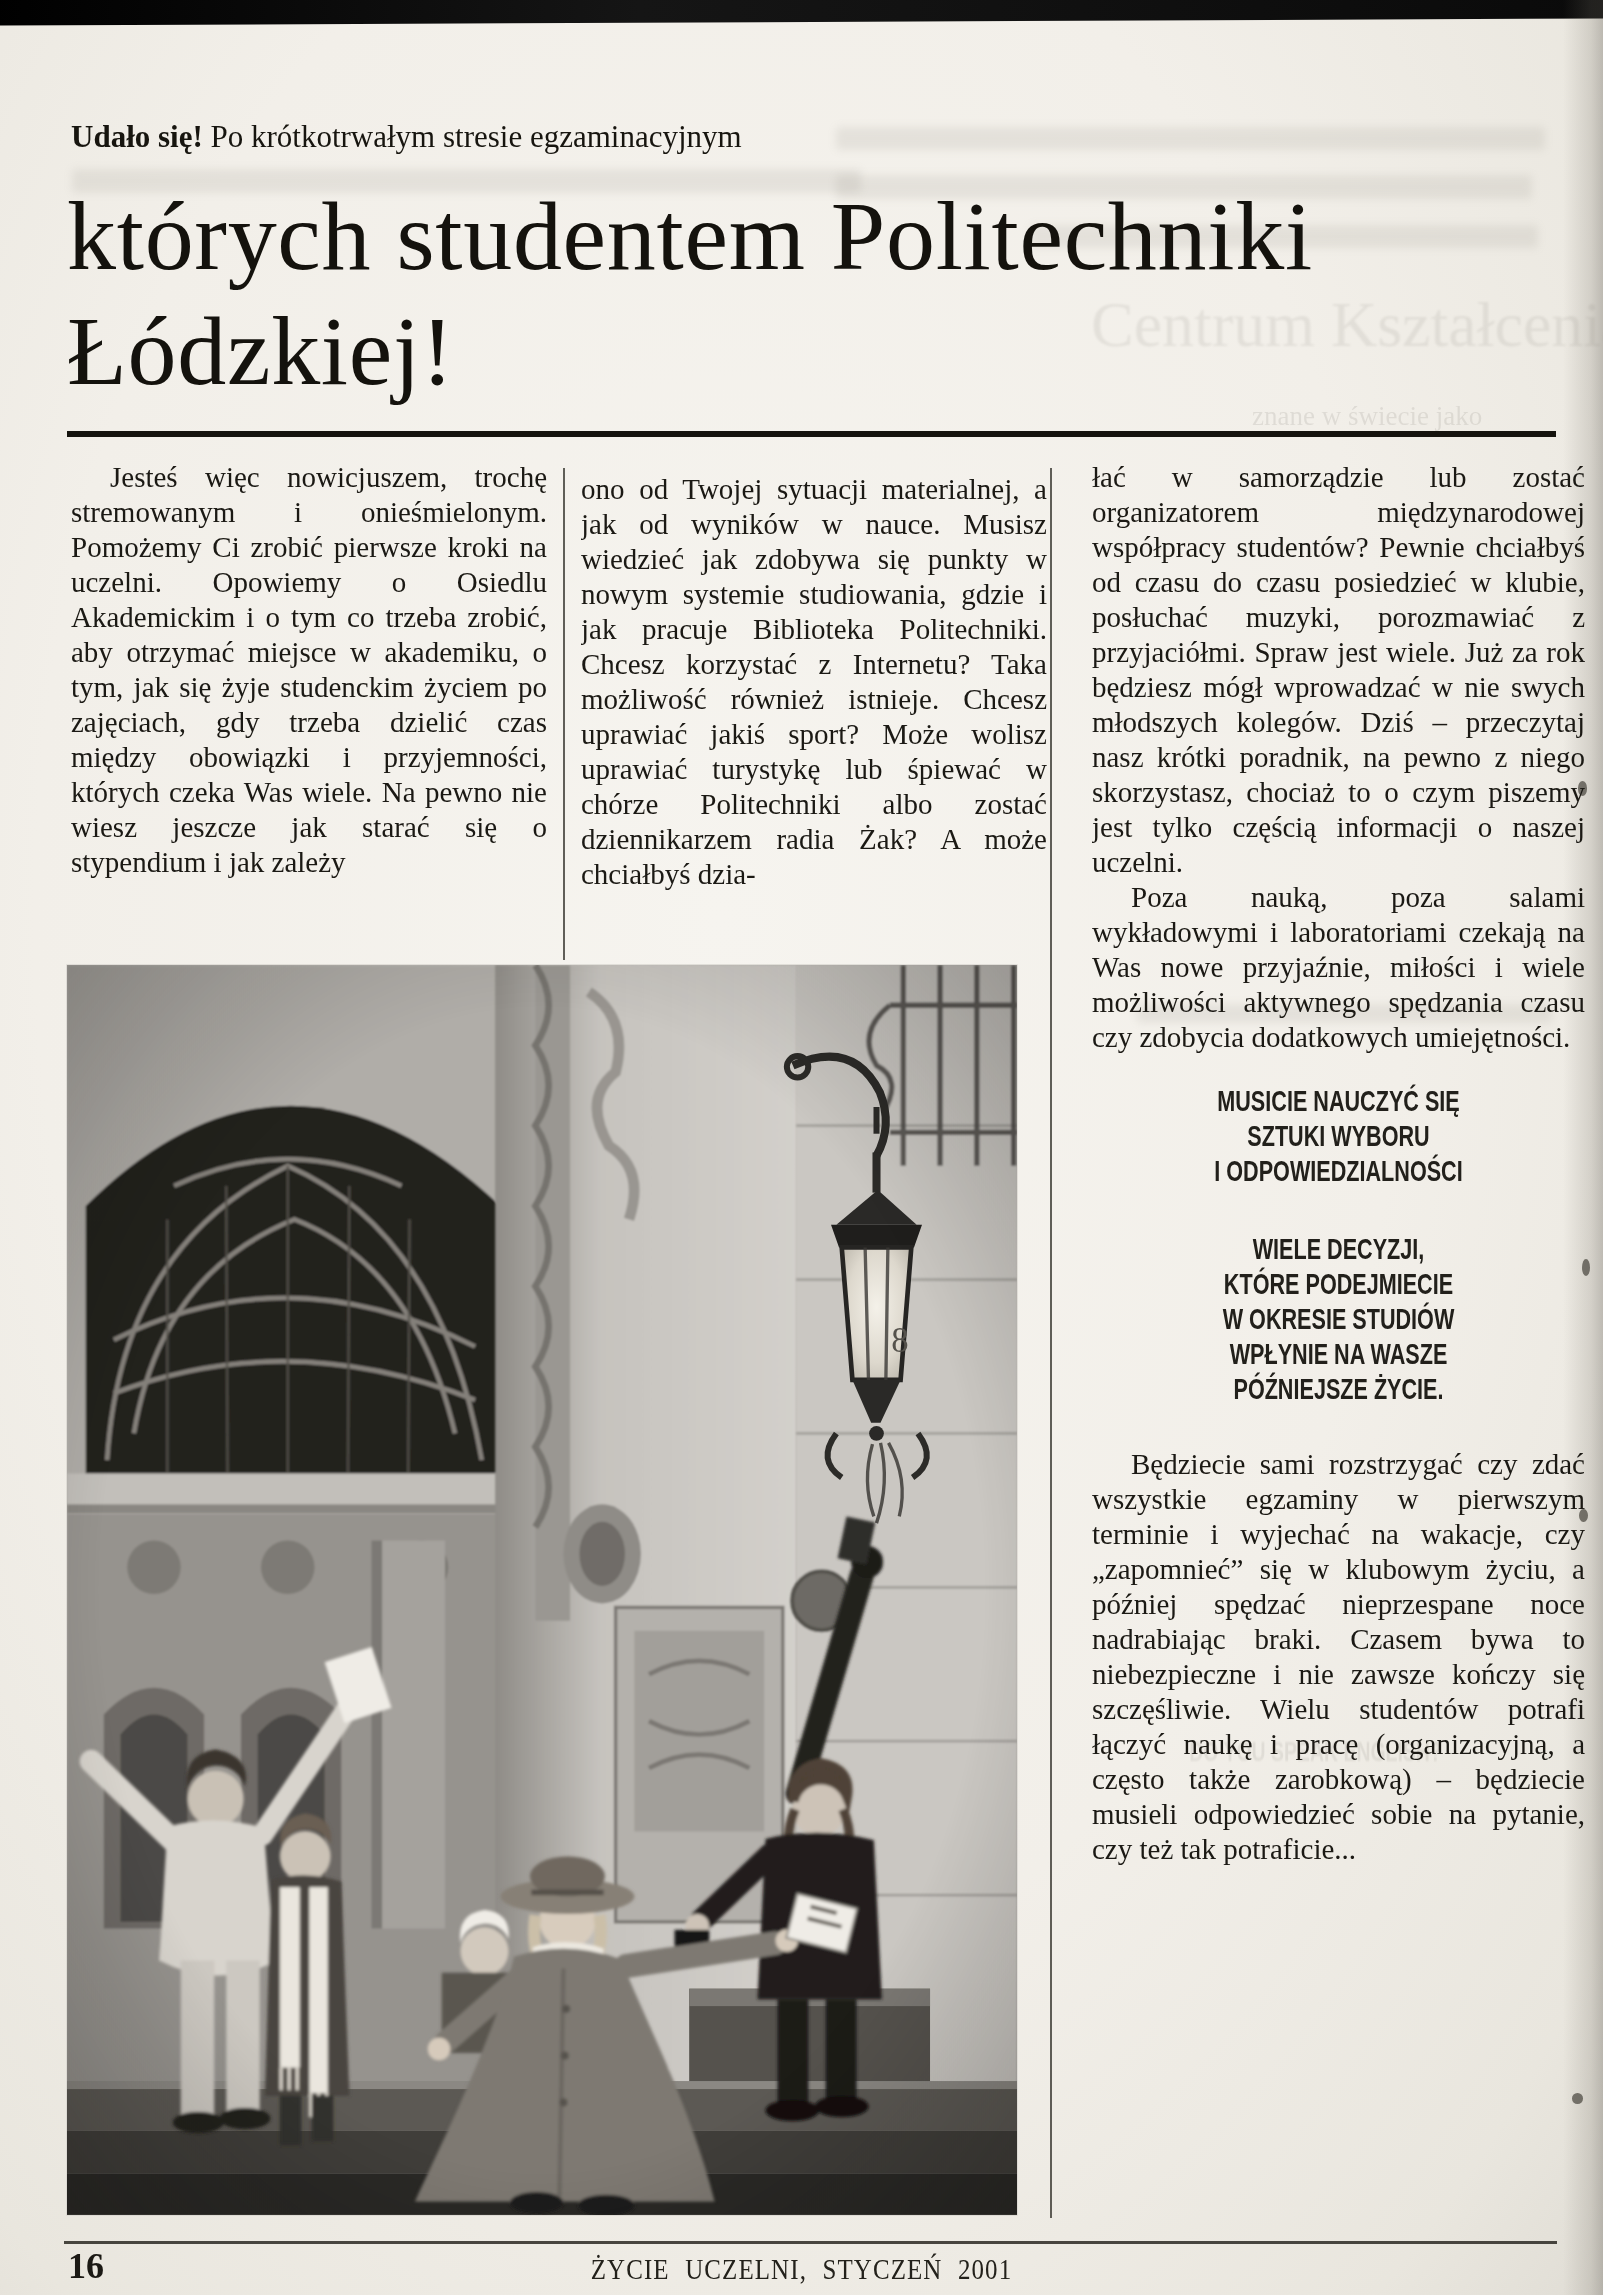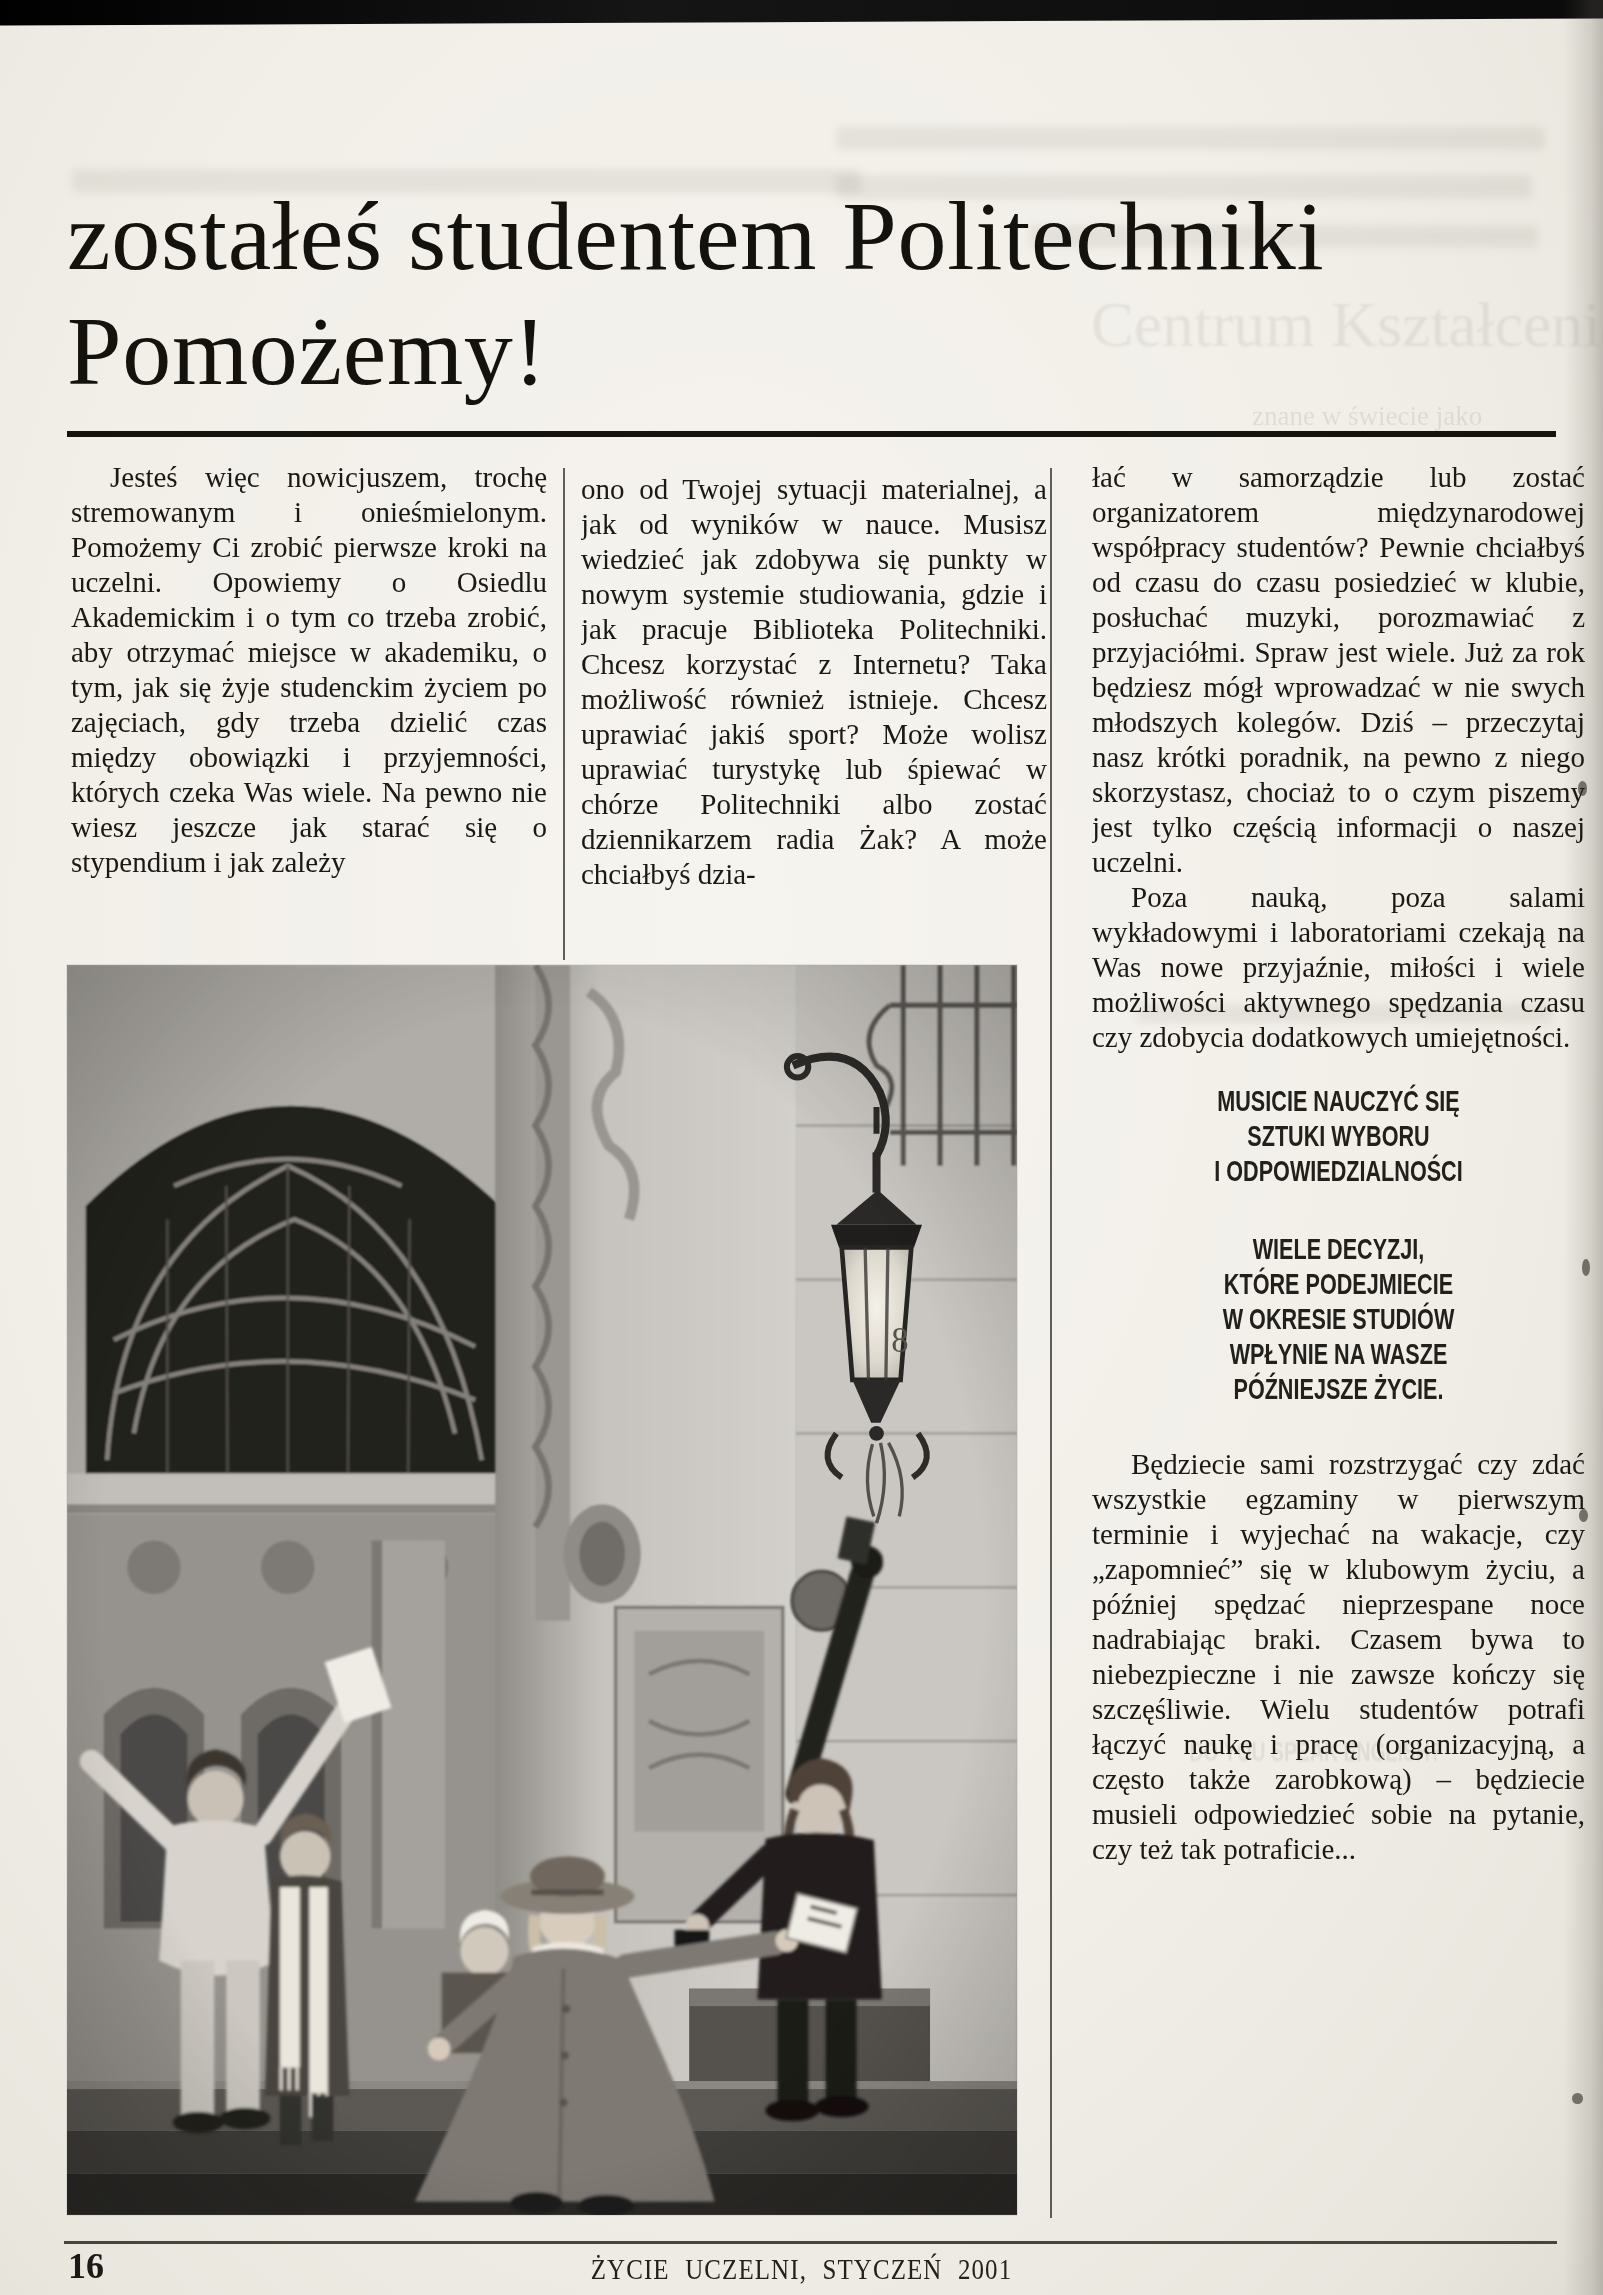--- a/index.html
+++ b/index.html
@@ -71,21 +71,22 @@
 
   <div class="gbar" style="left:836px;top:127px;width:709px;height:23px;"></div>
   <div class="gbar" style="left:72px;top:169px;width:789px;height:24px;"></div>
   <div class="gbar" style="left:836px;top:175px;width:696px;height:24px;"></div>
   <div class="gbar" style="left:1030px;top:225px;width:508px;height:23px;"></div>
   <div class="gbar" style="left:1137px;top:1004px;width:415px;height:19px;"></div>
   <div class="ghost-big">Centrum Kształcenia Mię</div>
   <div class="ghost-small">znane w świecie jako</div>
   <div class="ghost-caps">DO YOU SPEAK ENGLISH?</div>
 
-  <div class="title">zostałeś studentem Politechniki Pomożemy!</div>
+  <div class="kicker"><b>Udało się!</b><span> Po krótkotrwałym stresie egzaminacyjnym</span></div>
+  <div class="title">których studentem Politechniki Łódzkiej!</div>
   <div class="headrule"></div>
 
   <div class="vdiv vdiv1"></div>
   <div class="vdiv vdiv2"></div>
 
   <div class="col col1">
     <p class="ind">Jesteś więc nowicjuszem, trochę stremowanym i onieśmielonym. Pomożemy Ci zrobić pierwsze kroki na uczelni. Opowiemy o Osiedlu Akademickim i o tym co trzeba zrobić, aby otrzymać miejsce w akademiku, o tym, jak się żyje studenckim życiem po zajęciach, gdy trzeba dzielić czas między obowiązki i przyjemności, których czeka Was wiele. Na pewno nie wiesz jeszcze jak starać się o stypendium i jak zależy</p>
   </div>
   <div class="col col2">
     <p>ono od Twojej sytuacji materialnej, a jak od wyników w nauce. Musisz wiedzieć jak zdobywa się punkty w nowym systemie studiowania, gdzie i jak pracuje Biblioteka Politechniki. Chcesz korzystać z Internetu? Taka możliwość również istnieje. Chcesz uprawiać jakiś sport? Może wolisz uprawiać turystykę lub śpiewać w chórze Politechniki albo zostać dziennikarzem radia Żak? A może chciałbyś dzia-</p>

